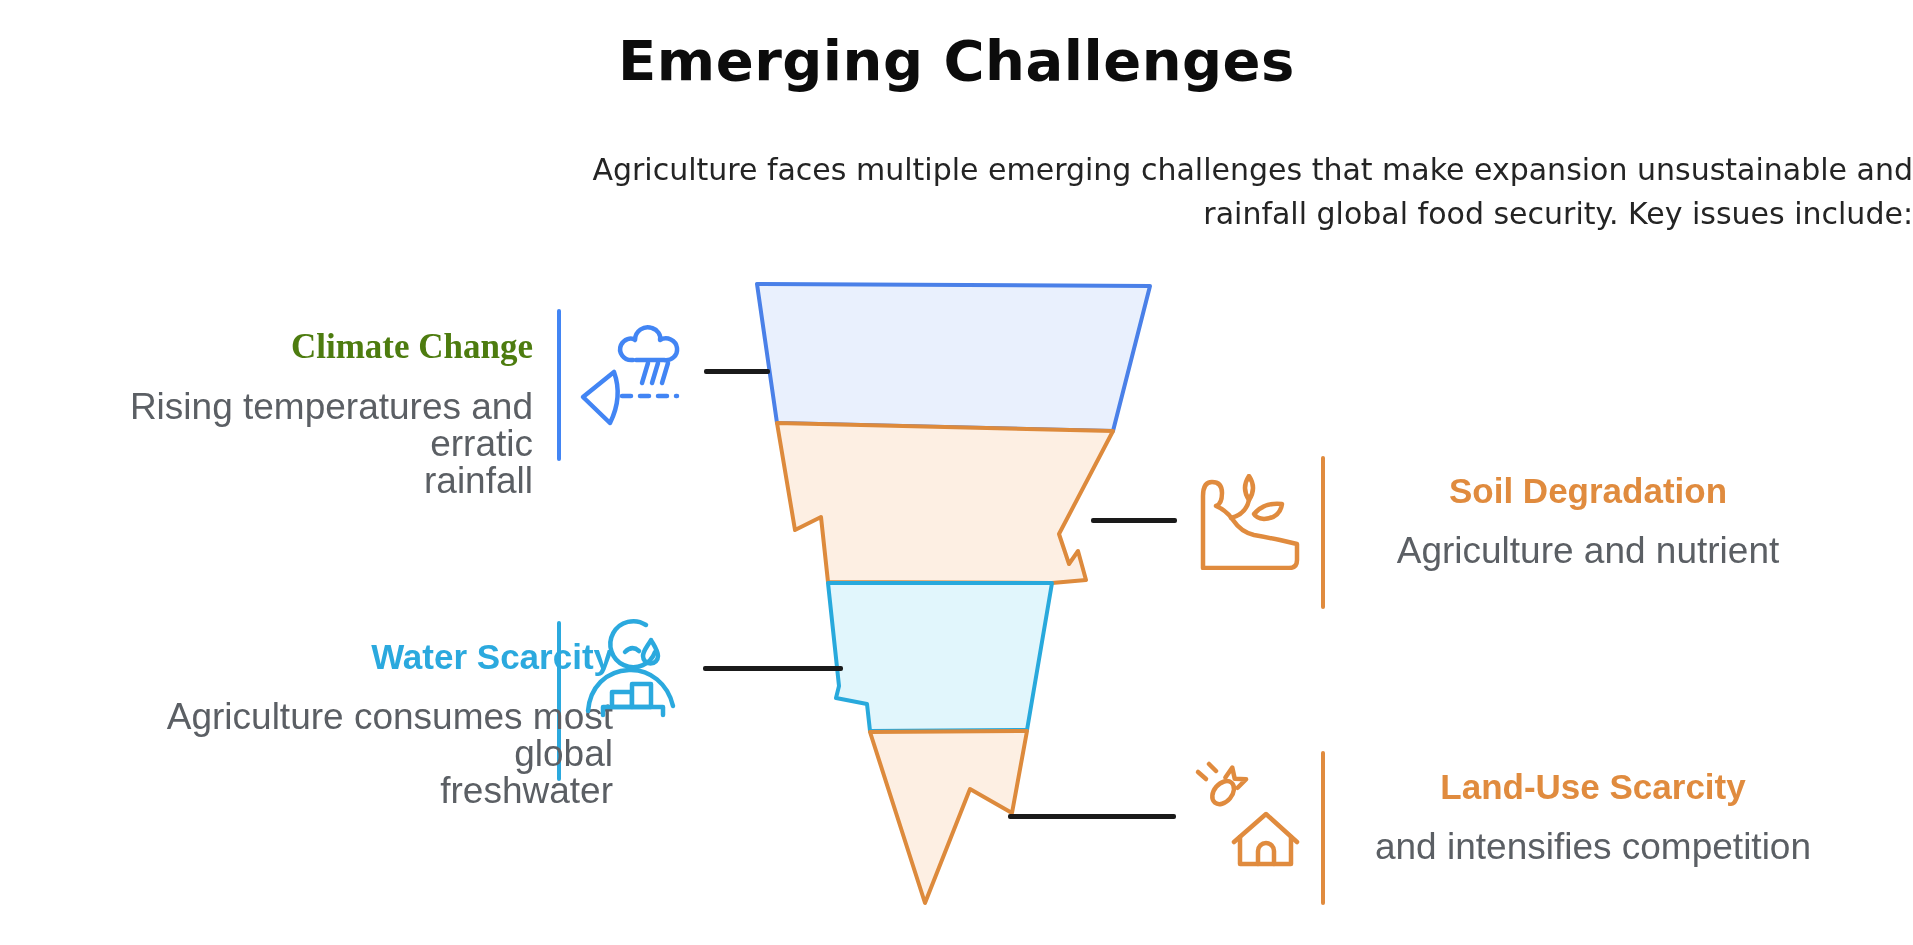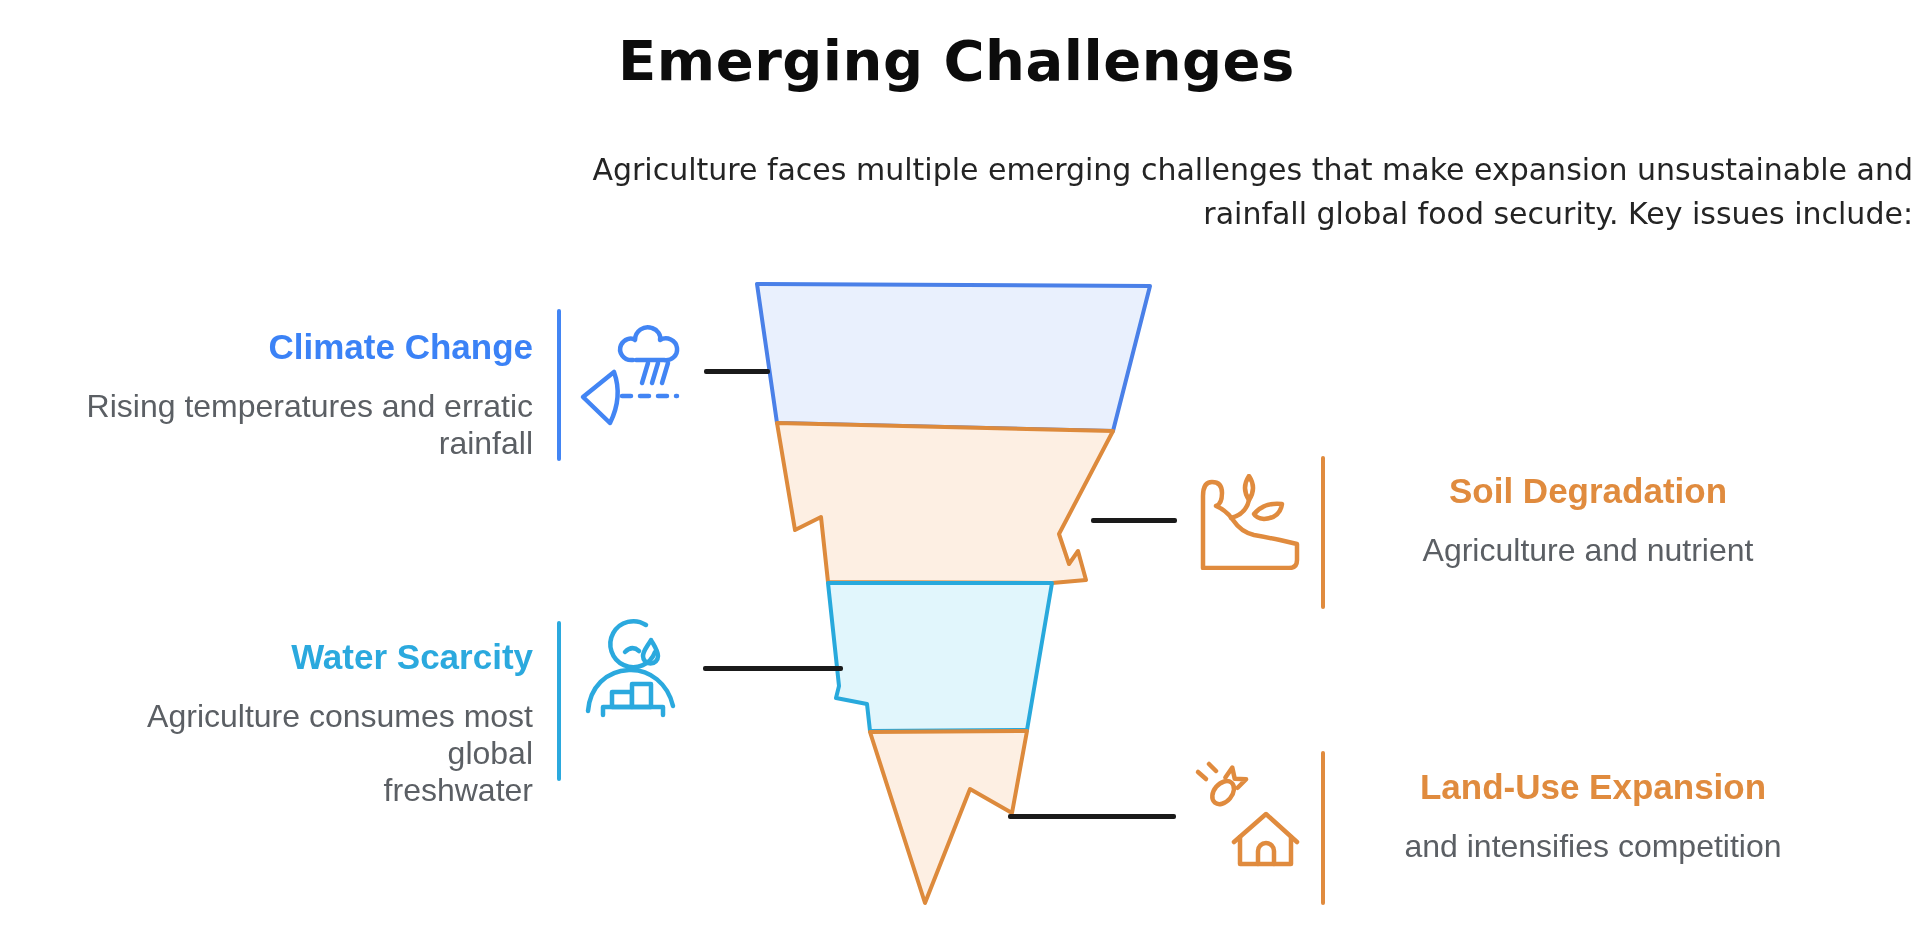--- a/index.html
+++ b/index.html
@@ -17,21 +17,21 @@
   .page-subtitle {
     position:absolute; top:148px; left:0; width:100%;
     text-align:right; font-family:"DejaVu Sans", sans-serif;
     font-size:30px; font-weight:400; color:#242424; line-height:44px;
   }
   .funnel-svg { position:absolute; left:0; top:0; width:1913px; height:945px; }
   .connector { position:absolute; height:5px; border-radius:2px; background-color:currentColor; }
   .vline { position:absolute; width:4px; border-radius:2px; background-color:currentColor; }
   .block { position:absolute; }
   .block .b-title { font-size:35px; font-weight:700; line-height:42px; }
-  .block .b-desc { margin-top:20px; font-size:32px; line-height:37px; color:#5b5f64; }
+  .block .b-desc { margin-top:20px; font-size:37px; line-height:37px; color:#5b5f64; }
   .block.align-right { text-align:right; }
   .block.align-left { text-align:center; }
   .icon-wrap { position:absolute; display:block; }
   .icon-wrap svg { display:block; }
   .icon-wrap path, .icon-wrap line, .icon-wrap ellipse, .icon-wrap rect, .icon-wrap circle {
     fill:none; stroke:currentColor; stroke-width:4.5;
     stroke-linecap:round; stroke-linejoin:round;
   }
   .icon-wrap .fill-white { fill:#ffffff; }
   .funnel-svg polygon { stroke-width:4; stroke-linejoin:round; }
@@ -59,44 +59,44 @@
   <div class="connector" style="left: 1091px; top: 518px; width: 86px; color: rgb(26, 26, 26);"></div>
   <div class="connector" style="left: 703px; top: 666px; width: 140px; color: rgb(26, 26, 26);"></div>
   <div class="connector" style="left: 1008px; top: 814px; width: 168px; color: rgb(26, 26, 26);"></div>
 
   <div class="vline" style="left: 557px; top: 309px; height: 152px; color: rgb(66, 133, 244);"></div>
   <div class="vline" style="left: 557px; top: 621px; height: 160px; color: rgb(43, 169, 222);"></div>
   <div class="vline" style="left: 1321px; top: 456px; height: 153px; color: rgb(224, 139, 62);"></div>
   <div class="vline" style="left: 1321px; top: 751px; height: 154px; color: rgb(224, 139, 62);"></div>
 
   <div class="block align-right" style="top:326px; right:1380px; width:470px;">
-    <div class="b-title" style="color: #3b82f6;">Climate Change</div>
+    <div class="b-title" style="color: #4d7c0f; font-family: Liberation Serif, serif;">Climate Change</div>
     <div class="b-desc" style="color: rgb(91, 95, 100);">
       <div>Rising temperatures and erratic</div>
       <div>rainfall</div>
     </div>
   </div>
 
-  <div class="block align-right" style="top:636px; right:1380px; width:470px;">
+  <div class="block align-right" style="top:636px; right:1300px; width:470px;">
     <div class="b-title" style="color: rgb(43, 169, 222);">Water Scarcity</div>
     <div class="b-desc" style="color: rgb(91, 95, 100);">
       <div>Agriculture consumes most global</div>
       <div>freshwater</div>
     </div>
   </div>
 
   <div class="block align-left" style="top:470px; left:1353px; width:470px;">
     <div class="b-title" style="color: rgb(224, 139, 62);">Soil Degradation</div>
     <div class="b-desc" style="color: rgb(91, 95, 100);">
       <div>Agriculture and nutrient</div>
     </div>
   </div>
 
   <div class="block align-left" style="top:766px; left:1353px; width:480px;">
-    <div class="b-title" style="color: rgb(224, 139, 62);">Land-Use Expansion</div>
+    <div class="b-title" style="color: rgb(224, 139, 62);">Land-Use Scarcity</div>
     <div class="b-desc" style="color: rgb(91, 95, 100);">
       <div>and intensifies competition</div>
     </div>
   </div>
 
   <span class="icon-wrap" style="left: 576px; top: 316px; color: rgb(66, 133, 244);">
     <svg width="110" height="112" viewBox="0 0 110 112">
       <path d="M 57,44 C 47,45 42,36 45,29 C 48,23 55,21 59,24 C 59,15 68,9 76,12 C 82,14 85,19 84,24 C 91,20 100,24 101,32 C 102,40 95,45 88,44 L 60,44"></path>
       <path d="M 66,67 L 72,47"></path>
       <path d="M 76,67 L 82,47"></path>

